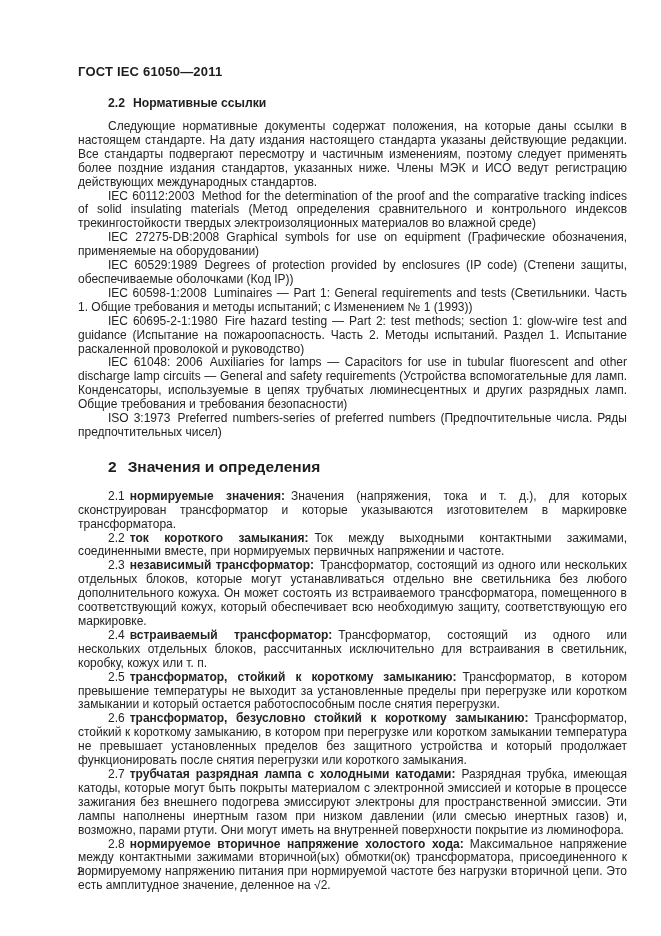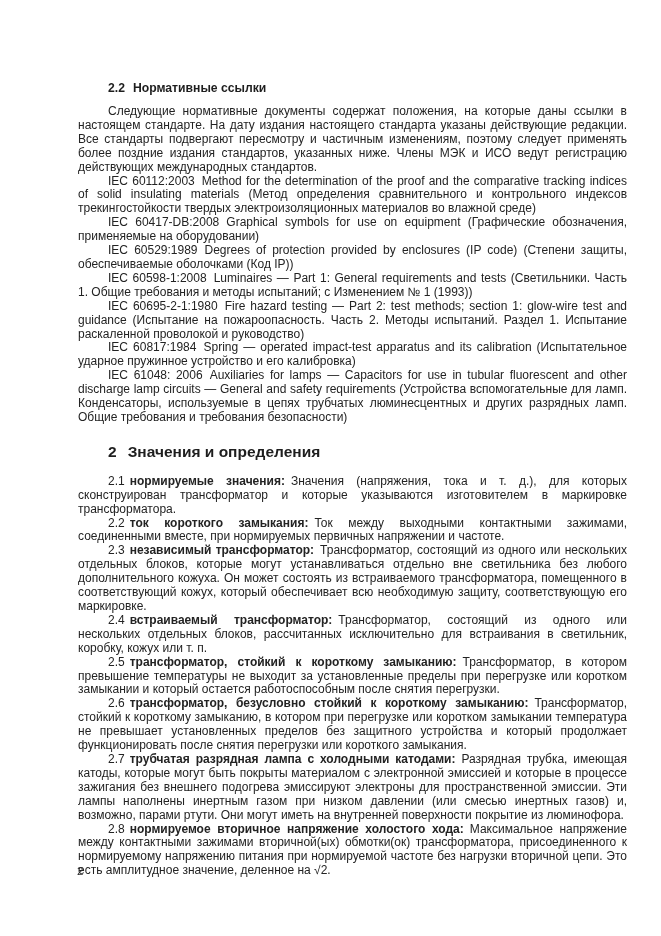--- a/index.html
+++ b/index.html
@@ -58,32 +58,33 @@
     top: 865px;
     font-size: 11.5px;
     color: #2a2a2a;
   }
 </style>
 </head>
 <body>
 
 <div class="page">
 
+  <div class="running-head">ГОСТ IEC 61050—2011</div>
 
   <h2 class="h-sub"><span class="h-num">2.2</span><span>Нормативные ссылки</span></h2>
 
   <p class="body">Следующие нормативные документы содержат положения, на которые даны ссылки в настоящем стандарте. На дату издания настоящего стандарта указаны действующие редакции. Все стандарты подвергают пересмотру и частичным изменениям, поэтому следует применять более поздние издания стандартов, указанных ниже. Члены МЭК и ИСО ведут регистрацию действующих международных стандартов.</p>
 
   <p class="body"><span class="ref-code">IEC 60112:2003</span><span>Method for the determination of the proof and the comparative tracking indices of solid insulating materials (Метод определения сравнительного и контрольного индексов трекингостойкости твердых электроизоляционных материалов во влажной среде)</span></p>
-  <p class="body"><span class="ref-code">IEC 60417-DB:2008</span><span>Graphical symbols for use on equipment (Графические обозначения, применяемые на оборудовании)</span></p>
+  <p class="body"><span class="ref-code">IEC 27275-DB:2008</span><span>Graphical symbols for use on equipment (Графические обозначения, применяемые на оборудовании)</span></p>
   <p class="body"><span class="ref-code">IEC 60529:1989</span><span>Degrees of protection provided by enclosures (IP code) (Степени защиты, обеспечиваемые оболочками (Код IP))</span></p>
   <p class="body"><span class="ref-code">IEC 60598-1:2008</span><span>Luminaires — Part 1: General requirements and tests (Светильники. Часть 1. Общие требования и методы испытаний; с Изменением № 1 (1993))</span></p>
   <p class="body"><span class="ref-code">IEC 60695-2-1:1980</span><span>Fire hazard testing — Part 2: test methods; section 1: glow-wire test and guidance (Испытание на пожароопасность. Часть 2. Методы испытаний. Раздел 1. Испытание раскаленной проволокой и руководство)</span></p>
-  <p class="body"><span class="ref-code">IEC 60817:1984</span><span>Spring — operated impact-test apparatus and its calibration (Испытательное ударное пружинное устройство и его калибровка)</span></p>
   <p class="body"><span class="ref-code">IEC 61048: 2006</span><span>Auxiliaries for lamps — Capacitors for use in tubular fluorescent and other discharge lamp circuits — General and safety requirements (Устройства вспомогательные для ламп. Конденсаторы, используемые в цепях трубчатых люминесцентных и других разрядных ламп. Общие требования и требования безопасности)</span></p>
+  <p class="body"><span class="ref-code">ISO 3:1973</span><span>Preferred numbers-series of preferred numbers (Предпочтительные числа. Ряды предпочтительных чисел)</span></p>
 
   <h1 class="h-main"><span class="h-num">2</span><span>Значения и определения</span></h1>
 
 
   <p class="body"><span class="t-num">2.1</span><span class="t-name">нормируемые значения:</span><span>Значения (напряжения, тока и т. д.), для которых сконструирован трансформатор и которые указываются изготовителем в маркировке трансформатора.</span></p>
   <p class="body"><span class="t-num">2.2</span><span class="t-name">ток короткого замыкания:</span><span>Ток между выходными контактными зажимами, соединенными вместе, при нормируемых первичных напряжении и частоте.</span></p>
   <p class="body"><span class="t-num">2.3</span><span class="t-name">независимый трансформатор:</span><span>Трансформатор, состоящий из одного или нескольких отдельных блоков, которые могут устанавливаться отдельно вне светильника без любого дополнительного кожуха. Он может состоять из встраиваемого трансформатора, помещенного в соответствующий кожух, который обеспечивает всю необходимую защиту, соответствующую его маркировке.</span></p>
   <p class="body"><span class="t-num">2.4</span><span class="t-name">встраиваемый трансформатор:</span><span>Трансформатор, состоящий из одного или нескольких отдельных блоков, рассчитанных исключительно для встраивания в светильник, коробку, кожух или т. п.</span></p>
   <p class="body"><span class="t-num">2.5</span><span class="t-name">трансформатор, стойкий к короткому замыканию:</span><span>Трансформатор, в котором превышение температуры не выходит за установленные пределы при перегрузке или коротком замыкании и который остается работоспособным после снятия перегрузки.</span></p>
   <p class="body"><span class="t-num">2.6</span><span class="t-name">трансформатор, безусловно стойкий к короткому замыканию:</span><span>Трансформатор, стойкий к короткому замыканию, в котором при перегрузке или коротком замыкании температура не превышает установленных пределов без защитного устройства и который продолжает функционировать после снятия перегрузки или короткого замыкания.</span></p>

